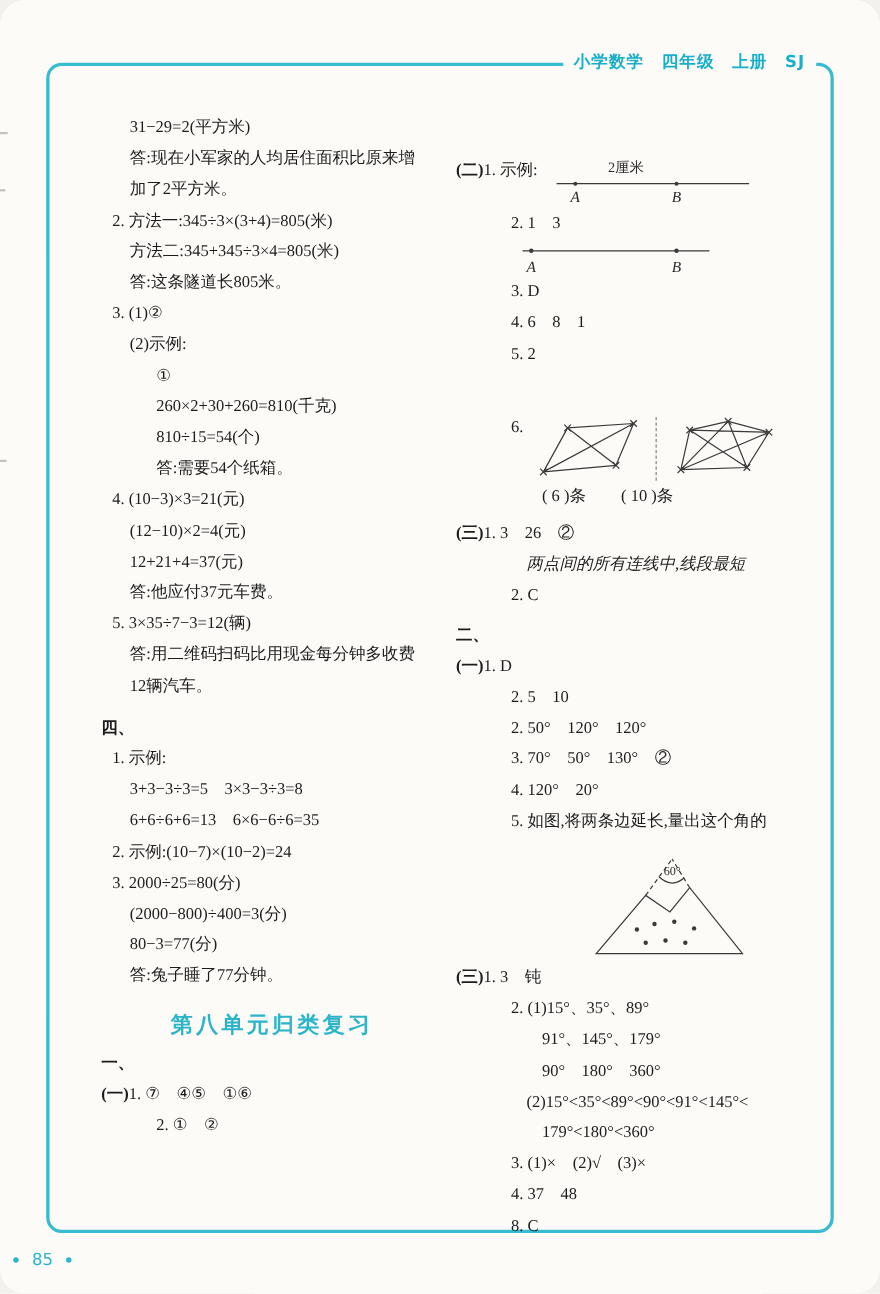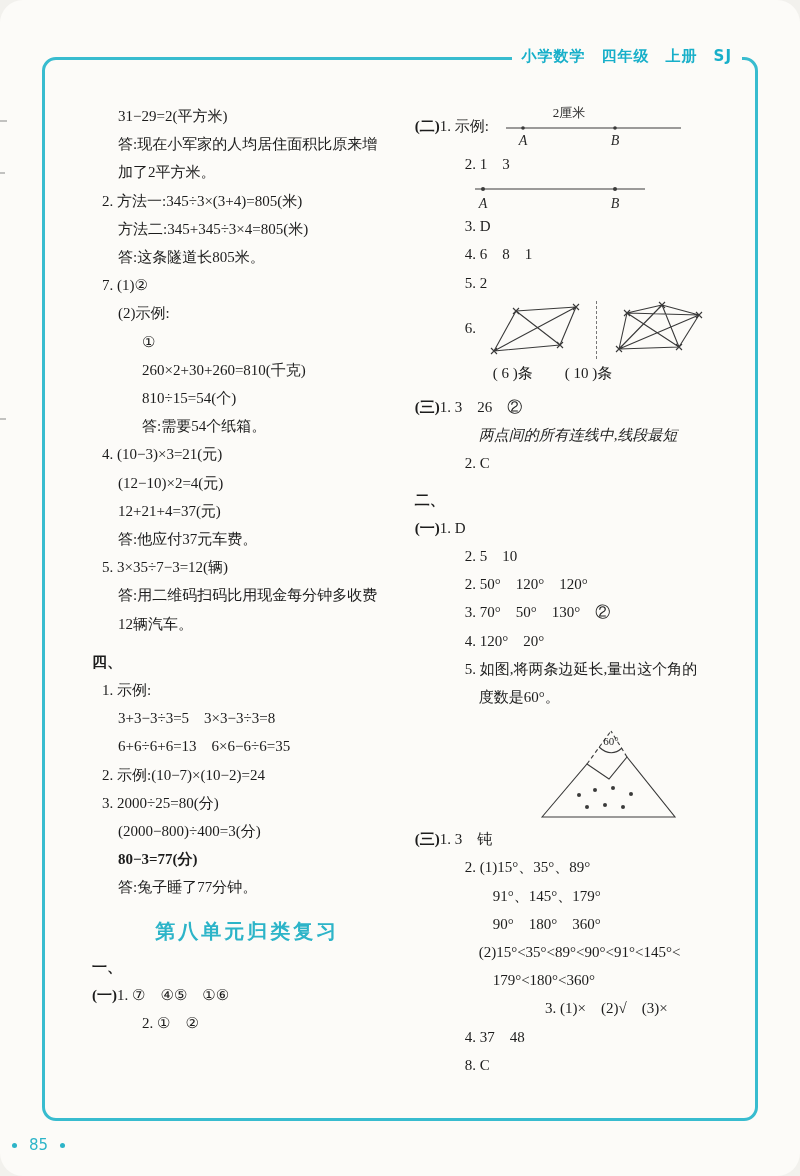--- a/index.html
+++ b/index.html
@@ -20,21 +20,21 @@
   .col-left  { width:328px;margin-left:36px; }
   .col-right { width:352px; }
 
   .ln { font-size:15px; line-height:28.2px; color:#1c1c1c; white-space:nowrap; }
   .bold { font-weight:bold; }
 
   .heading { color:#2cb4c8; font-size:20px; font-weight:bold; text-align:center;
              margin:16px 0 8px 0; letter-spacing:3px;
              font-family:"DejaVu Sans","Liberation Sans",sans-serif; }
 
-  .figrow { display:flex; align-items:center; }
+  .figrow { display:flex; align-items:flex-start;margin-top:39px; }
   .figrow .ln { flex:0 0 auto; }
 
   svg { display:block; }
   svg line, svg path, svg polyline { stroke:#3a3a3a; stroke-width:1.1; fill:none; }
   svg .dash { stroke-dasharray:4 3; }
   svg text { fill:#2a2a2a; font-size:13px; font-family:"Liberation Serif","DejaVu Serif",serif; }
   svg text.it { font-style:italic; font-size:14px; }
   svg circle { fill:#3a3a3a; stroke:none; }
 
   .panels { display:flex; margin-left:12px; margin-top:4px; }
@@ -67,41 +67,41 @@
   <div class="content">
 
     <div class="col-left">
       <div>
           <div class="ln" style="padding-left: 26px;"><span>31−29=2(平方米)</span></div>
           <div class="ln" style="padding-left: 26px;"><span>答:现在小军家的人均居住面积比原来增</span></div>
           <div class="ln" style="padding-left: 26px;"><span>加了2平方米。</span></div>
           <div class="ln" style="padding-left: 10px;"><span>2. 方法一:345÷3×(3+4)=805(米)</span></div>
           <div class="ln" style="padding-left: 26px;"><span>方法二:345+345÷3×4=805(米)</span></div>
           <div class="ln" style="padding-left: 26px;"><span>答:这条隧道长805米。</span></div>
-          <div class="ln" style="padding-left: 10px;"><span>7. (1)②</span></div>
+          <div class="ln" style="padding-left: 10px;"><span>3. (1)②</span></div>
           <div class="ln" style="padding-left: 26px;"><span>(2)示例:</span></div>
           <div class="ln" style="padding-left: 50px;"><span>①</span></div>
           <div class="ln" style="padding-left: 50px;"><span>260×2+30+260=810(千克)</span></div>
           <div class="ln" style="padding-left: 50px;"><span>810÷15=54(个)</span></div>
           <div class="ln" style="padding-left: 50px;"><span>答:需要54个纸箱。</span></div>
           <div class="ln" style="padding-left: 10px;"><span>4. (10−3)×3=21(元)</span></div>
           <div class="ln" style="padding-left: 26px;"><span>(12−10)×2=4(元)</span></div>
           <div class="ln" style="padding-left: 26px;"><span>12+21+4=37(元)</span></div>
           <div class="ln" style="padding-left: 26px;"><span>答:他应付37元车费。</span></div>
           <div class="ln" style="padding-left: 10px;"><span>5. 3×35÷7−3=12(辆)</span></div>
           <div class="ln" style="padding-left: 26px;"><span>答:用二维码扫码比用现金每分钟多收费</span></div>
           <div class="ln" style="padding-left: 26px;"><span>12辆汽车。</span></div>
           <div class="ln bold" style="margin-top: 10px;"><span>四、</span></div>
           <div class="ln" style="padding-left: 10px;"><span>1. 示例:</span></div>
           <div class="ln" style="padding-left: 26px;"><span>3+3−3÷3=5　3×3−3÷3=8</span></div>
           <div class="ln" style="padding-left: 26px;"><span>6+6÷6+6=13　6×6−6÷6=35</span></div>
           <div class="ln" style="padding-left: 10px;"><span>2. 示例:(10−7)×(10−2)=24</span></div>
           <div class="ln" style="padding-left: 10px;"><span>3. 2000÷25=80(分)</span></div>
           <div class="ln" style="padding-left: 26px;"><span>(2000−800)÷400=3(分)</span></div>
-          <div class="ln" style="padding-left: 26px; font-weight: bold;"><span>80−3=77(分)</span></div>
+          <div class="ln" style="padding-left: 26px;"><span>80−3=77(分)</span></div>
           <div class="ln" style="padding-left: 26px;"><span>答:兔子睡了77分钟。</span></div>
         </div>
       <div class="heading">第八单元归类复习</div>
       <div>
           <div class="ln bold"><span>一、</span></div>
           <div class="ln"><span class="bold">(一)</span><span>1. ⑦　④⑤　①⑥</span></div>
           <div class="ln" style="padding-left: 50px;"><span>2. ①　②</span></div>
         </div>
     </div>
 
@@ -166,21 +166,20 @@
           <div class="ln" style="margin-top: 6px;"><span class="bold">(三)</span><span>1. 3　26　②</span></div>
           <div class="ln" style="padding-left: 64px; font-style: italic;"><span>两点间的所有连线中,线段最短</span></div>
           <div class="ln" style="padding-left: 50px;"><span>2. C</span></div>
           <div class="ln bold" style="margin-top: 8px;"><span>二、</span></div>
           <div class="ln"><span class="bold">(一)</span><span>1. D</span></div>
           <div class="ln" style="padding-left: 50px;"><span>2. 5　10</span></div>
           <div class="ln" style="padding-left: 50px;"><span>2. 50°　120°　120°</span></div>
           <div class="ln" style="padding-left: 50px;"><span>3. 70°　50°　130°　②</span></div>
           <div class="ln" style="padding-left: 50px;"><span>4. 120°　20°</span></div>
           <div class="ln" style="padding-left: 50px;"><span>5. 如图,将两条边延长,量出这个角的</span></div>
-          <div class="ln" style="padding-left: 64px;"><span>度数是60°。</span></div>
         </div>
 
       <div class="tri-wrap">
         <svg width="168" height="104">
           <path d="M15 100 L60 47 L82 62 L100 40 L148 100 Z"></path>
           <path class="dash" d="M60 47 L84 14 M100 40 L84 14"></path>
           <path d="M72 30 Q84 41 95 31"></path>
           <text x="84" y="28" text-anchor="middle" style="font-size:11px;">60°</text>
           <circle cx="52" cy="78" r="2"></circle>
           <circle cx="68" cy="73" r="2"></circle>
@@ -192,21 +191,21 @@
         </svg>
       </div>
 
       <div>
           <div class="ln"><span class="bold">(三)</span><span>1. 3　钝</span></div>
           <div class="ln" style="padding-left: 50px;"><span>2. (1)15°、35°、89°</span></div>
           <div class="ln" style="padding-left: 78px;"><span>91°、145°、179°</span></div>
           <div class="ln" style="padding-left: 78px;"><span>90°　180°　360°</span></div>
           <div class="ln" style="padding-left: 64px;"><span>(2)15°&lt;35°&lt;89°&lt;90°&lt;91°&lt;145°&lt;</span></div>
           <div class="ln" style="padding-left: 78px;"><span>179°&lt;180°&lt;360°</span></div>
-          <div class="ln" style="padding-left: 50px; text-align: center;"><span>3. (1)×　(2)√　(3)×</span></div>
+          <div class="ln" style="padding-left: 50px;"><span>3. (1)×　(2)√　(3)×</span></div>
           <div class="ln" style="padding-left: 50px;"><span>4. 37　48</span></div>
           <div class="ln" style="padding-left: 50px;"><span>8. C</span></div>
         </div>
 
     </div>
   </div>
 
   <div class="footer">
     <span class="dot"></span><span>85</span><span class="dot"></span>
   </div>

